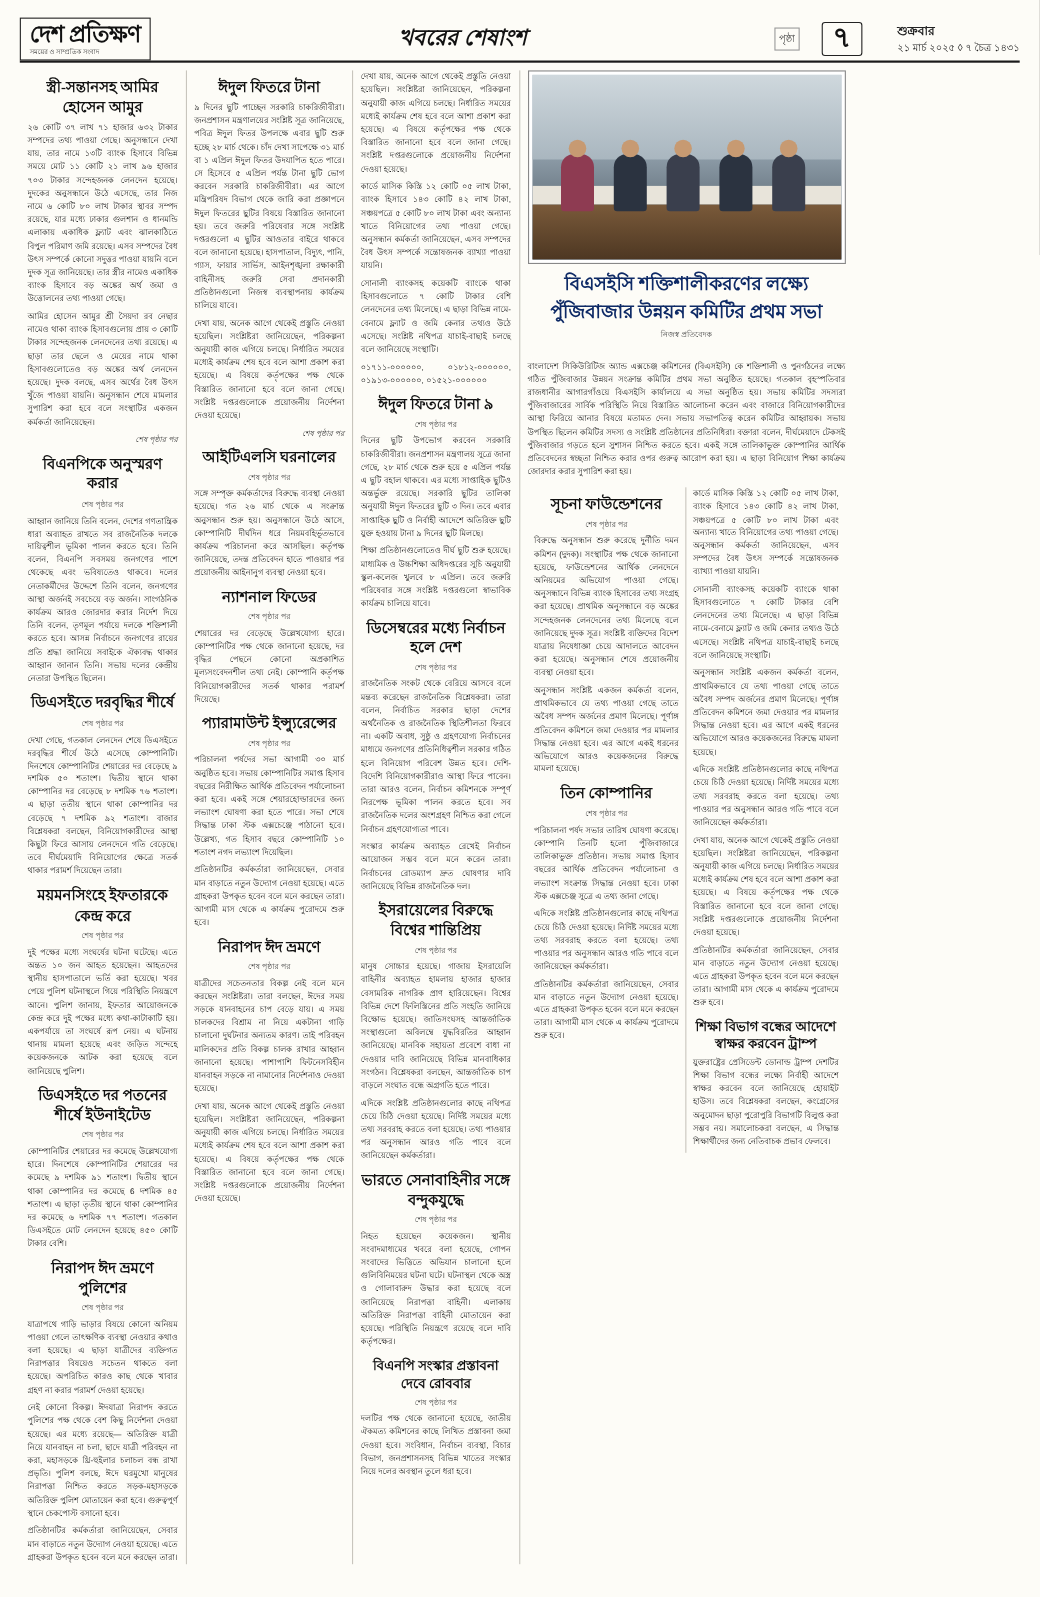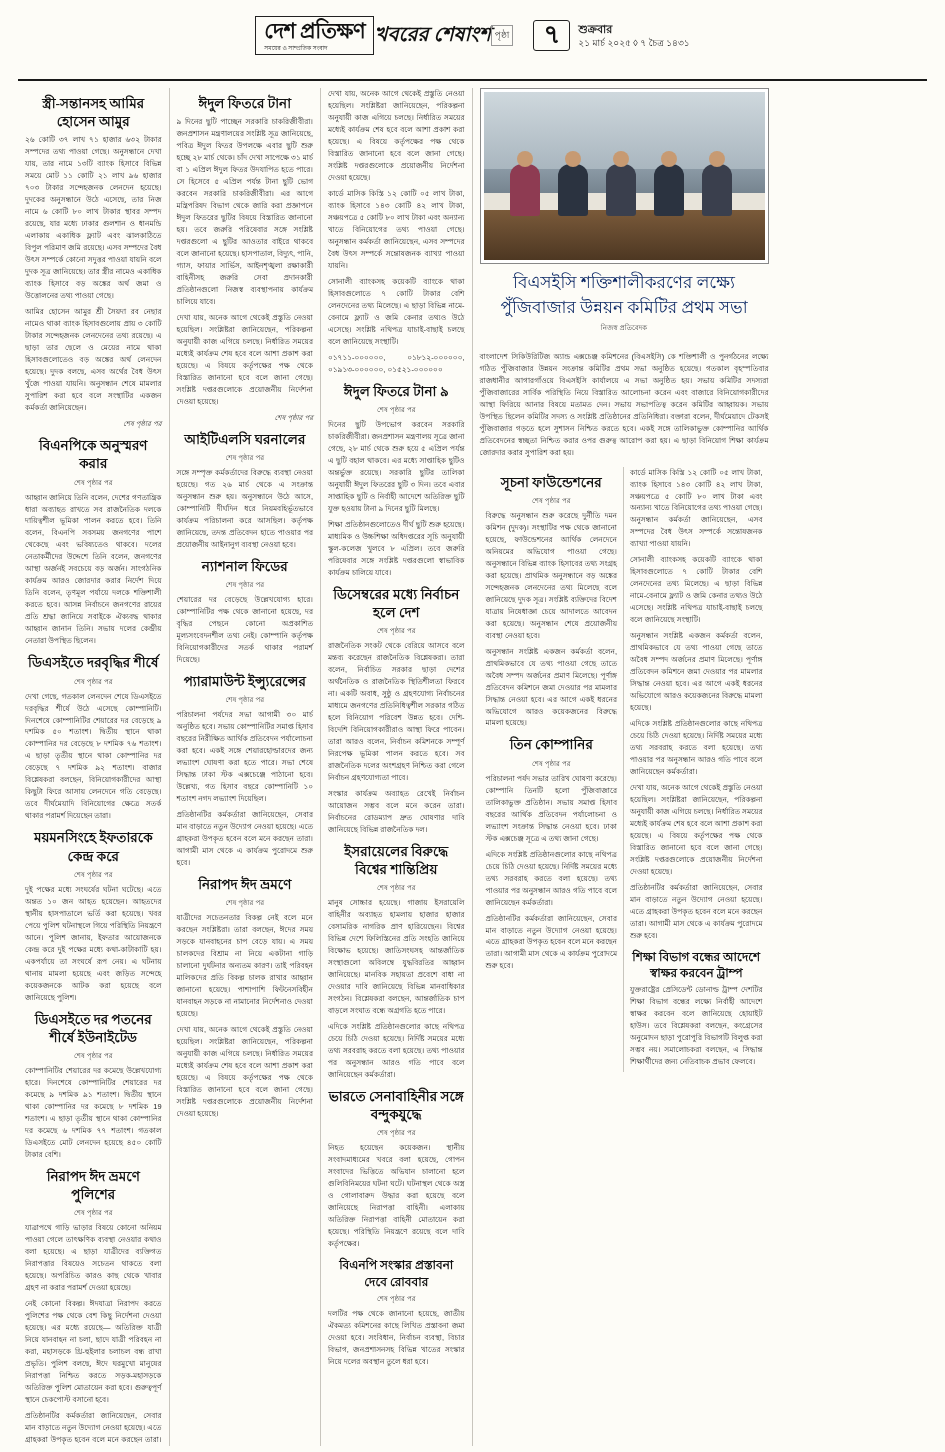--- a/index.html
+++ b/index.html
@@ -2,34 +2,34 @@
 <html><head>
 <meta charset="utf-8">
 <style>
   html,body{margin:0;padding:0;background:#c9c7c2;}
   body{font-family:"Liberation Sans",sans-serif;}
   .page{
     width:945px;height:1452px;background:#fdfcf7;position:relative;
     box-sizing:border-box;padding:16px 18px 10px 18px;overflow:hidden;
   }
   
-  .masthead{display:flex;align-items:center;justify-content:center;
-    border-bottom:2px solid #1a1a1a;padding-bottom:24px;}
+  .masthead{display:flex;align-items:center;justify-content:space-between;
+    border-bottom:2px solid #1a1a1a;padding-bottom:0;}
   .logo{font-family:"Liberation Serif",serif;font-weight:bold;font-size:21px;
     letter-spacing:-0.5px;color:#111;line-height:1;}
   .logo .logo-sub{display:block;font-size:6px;font-weight:normal;letter-spacing:0;
     margin-top:3px;color:#333;}
   .logo-box{border:1px solid #222;padding:4px 8px 3px 8px;}
   .mid-title{font-family:"Liberation Serif",serif;font-size:20px;font-weight:bold;color:#111;font-style:italic;}
   .right-head{display:flex;align-items:center;gap:8px;}
   .pagestamp{display:flex;align-items:center;gap:20px;}
   .pagestamp .pg-word{font-size:9px;color:#333;border:1px solid #999;padding:2px 3px;}
   .pagestamp .pg-num{font-family:"Liberation Serif",serif;font-size:26px;font-weight:bold;
     border:1px solid #222;border-radius:3px;padding:0px 9px;line-height:1.1;color:#111;}
-  .dateblock{font-size:9px;color:#222;line-height:1.35;text-align:left;}
+  .dateblock{font-size:9px;color:#222;line-height:1.35;text-align:left;margin-left:24px;}
   .dateblock .dd1{font-size:11px;font-weight:bold;}
   
   .cols{display:grid;grid-template-columns:repeat(6,1fr);gap:0;margin-top:7px;
     height:1358px;}
   .col{padding:0 7px;border-right:1px solid #c8c5bd;box-sizing:border-box;overflow:hidden;}
   .col:last-child{border-right:none;}
   h2.hl{font-family:"Liberation Serif",serif;font-weight:bold;color:#111;
     text-align:center;font-size:13.5px;line-height:1.35;margin:7px 0 3px 0;}
   h2.hl.small{font-size:12px;font-family:Liberation Serif, serif;}
   .byline{font-size:7px;text-align:center;color:#444;margin-bottom:3px;}
@@ -45,21 +45,21 @@
     background:linear-gradient(180deg,#cfd8dd,#a9b6bf);}
   .photo .table{position:absolute;left:0;right:0;bottom:0;height:30%;
     background:linear-gradient(180deg,#7a5a3a,#4d3722);}
   .photo .cloth{position:absolute;left:0;right:0;bottom:30%;height:10%;background:#e8e4da;}
   .photo .p{position:absolute;bottom:26%;width:30px;height:52px;border-radius:12px 12px 3px 3px;
     background:#2b3340;}
   .photo .p .hd{position:absolute;top:-13px;left:7px;width:16px;height:16px;border-radius:50%;
     background:#c79a72;}
   .photo .p.f{background:#3a3f4d;}
   .photo .sari{background:#8e3b52;}
-  .photo-title{font-family:"Liberation Serif",serif;font-weight:normal;color:#0e2a66;
+  .photo-title{font-family:"Liberation Serif",serif;font-weight:bold;color:#0e2a66;
     text-align:center;font-size:17px;line-height:1.45;margin:7px 0 2px 0;}
   .photo-byline{font-size:7px;text-align:center;color:#444;margin-bottom:4px;}
   .lead-body{font-size:7.4px;line-height:1.62;text-align:justify;color:#1c1c1c;margin-top:17px;}
   .two-sub{display:grid;grid-template-columns:1fr 1fr;gap:0;margin-top:4px;}
   .two-sub .c{padding:0 6px;box-sizing:border-box;border-right:1px solid #c8c5bd;}
   .two-sub .c:last-child{border-right:none;}
 </style>
 </head>
 <body>
 
@@ -108,21 +108,21 @@
 
       <h2 class="hl">ময়মনসিংহে ইফতারকে কেন্দ্র করে</h2>
       <div class="byline">শেষ পৃষ্ঠার পর</div>
       <div class="body">
         <p>দুই পক্ষের মধ্যে সংঘর্ষের ঘটনা ঘটেছে। এতে অন্তত ১০ জন আহত হয়েছেন। আহতদের স্থানীয় হাসপাতালে ভর্তি করা হয়েছে। খবর পেয়ে পুলিশ ঘটনাস্থলে গিয়ে পরিস্থিতি নিয়ন্ত্রণে আনে। পুলিশ জানায়, ইফতার আয়োজনকে কেন্দ্র করে দুই পক্ষের মধ্যে কথা-কাটাকাটি হয়। একপর্যায়ে তা সংঘর্ষে রূপ নেয়। এ ঘটনায় থানায় মামলা হয়েছে এবং জড়িত সন্দেহে কয়েকজনকে আটক করা হয়েছে বলে জানিয়েছে পুলিশ।</p>
       </div>
 
       <h2 class="hl">ডিএসইতে দর পতনের শীর্ষে ইউনাইটেড</h2>
       <div class="byline">শেষ পৃষ্ঠার পর</div>
       <div class="body">
-        <p>কোম্পানিটির শেয়ারের দর কমেছে উল্লেখযোগ্য হারে। দিনশেষে কোম্পানিটির শেয়ারের দর কমেছে ৯ দশমিক ৯১ শতাংশ। দ্বিতীয় স্থানে থাকা কোম্পানির দর কমেছে ৮ দশমিক 19 শতাংশ। এ ছাড়া তৃতীয় স্থানে থাকা কোম্পানির দর কমেছে ৬ দশমিক ৭৭ শতাংশ। গতকাল ডিএসইতে মোট লেনদেন হয়েছে ৪৫০ কোটি টাকার বেশি।</p>
+        <p>কোম্পানিটির শেয়ারের দর কমেছে উল্লেখযোগ্য হারে। দিনশেষে কোম্পানিটির শেয়ারের দর কমেছে ৯ দশমিক ৯১ শতাংশ। দ্বিতীয় স্থানে থাকা কোম্পানির দর কমেছে 6 দশমিক ৪৫ শতাংশ। এ ছাড়া তৃতীয় স্থানে থাকা কোম্পানির দর কমেছে ৬ দশমিক ৭৭ শতাংশ। গতকাল ডিএসইতে মোট লেনদেন হয়েছে ৪৫০ কোটি টাকার বেশি।</p>
       </div>
 
       <h2 class="hl">নিরাপদ ঈদ ভ্রমণে পুলিশের</h2>
       <div class="byline">শেষ পৃষ্ঠার পর</div>
       <div class="body">
         <p>যাত্রাপথে গাড়ি ভাড়ার বিষয়ে কোনো অনিয়ম পাওয়া গেলে তাৎক্ষণিক ব্যবস্থা নেওয়ার কথাও বলা হয়েছে। এ ছাড়া যাত্রীদের ব্যক্তিগত নিরাপত্তার বিষয়েও সচেতন থাকতে বলা হয়েছে। অপরিচিত কারও কাছ থেকে খাবার গ্রহণ না করার পরামর্শ দেওয়া হয়েছে।</p>
         <p>নেই কোনো বিকল্প। ঈদযাত্রা নিরাপদ করতে পুলিশের পক্ষ থেকে বেশ কিছু নির্দেশনা দেওয়া হয়েছে। এর মধ্যে রয়েছে— অতিরিক্ত যাত্রী নিয়ে যানবাহন না চলা, ছাদে যাত্রী পরিবহন না করা, মহাসড়কে থ্রি-হুইলার চলাচল বন্ধ রাখা প্রভৃতি। পুলিশ বলছে, ঈদে ঘরমুখো মানুষের নিরাপত্তা নিশ্চিত করতে সড়ক-মহাসড়কে অতিরিক্ত পুলিশ মোতায়েন করা হবে। গুরুত্বপূর্ণ স্থানে চেকপোস্ট বসানো হবে।</p>
         <p>প্রতিষ্ঠানটির কর্মকর্তারা জানিয়েছেন, সেবার মান বাড়াতে নতুন উদ্যোগ নেওয়া হয়েছে। এতে গ্রাহকরা উপকৃত হবেন বলে মনে করছেন তারা। আগামী মাস থেকে এ কার্যক্রম পুরোদমে শুরু হবে।</p>
       </div>
     </div>

